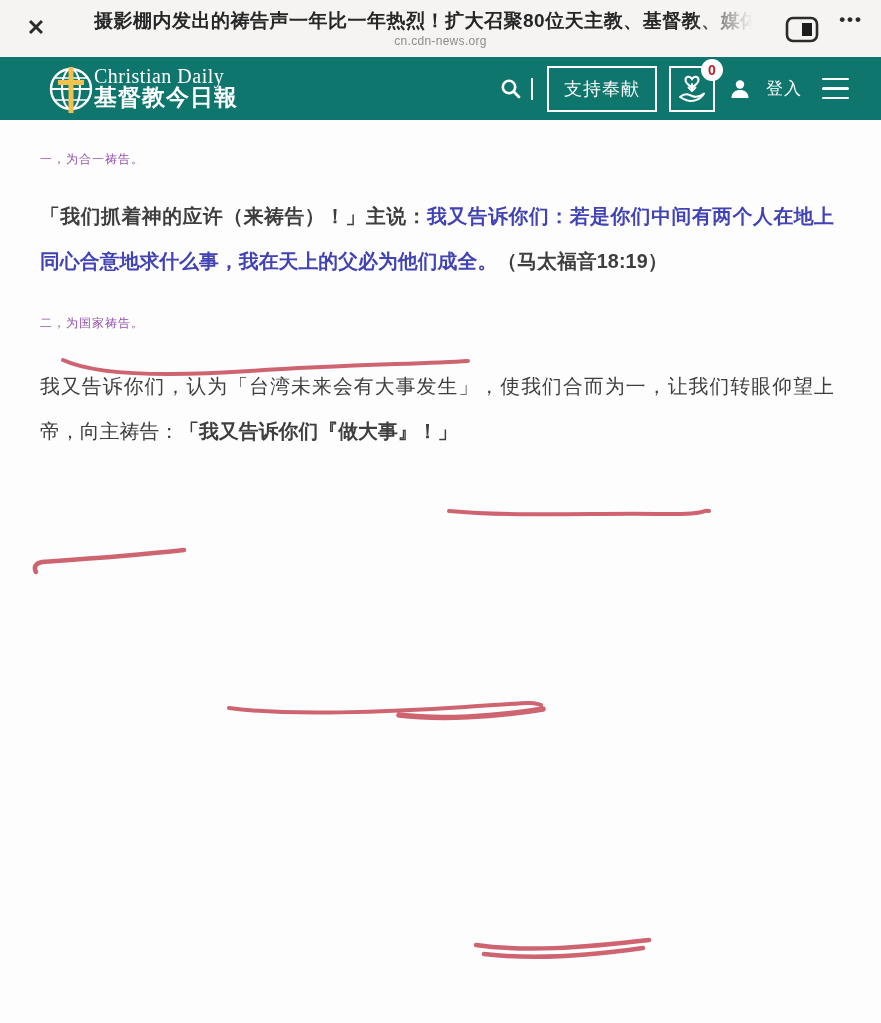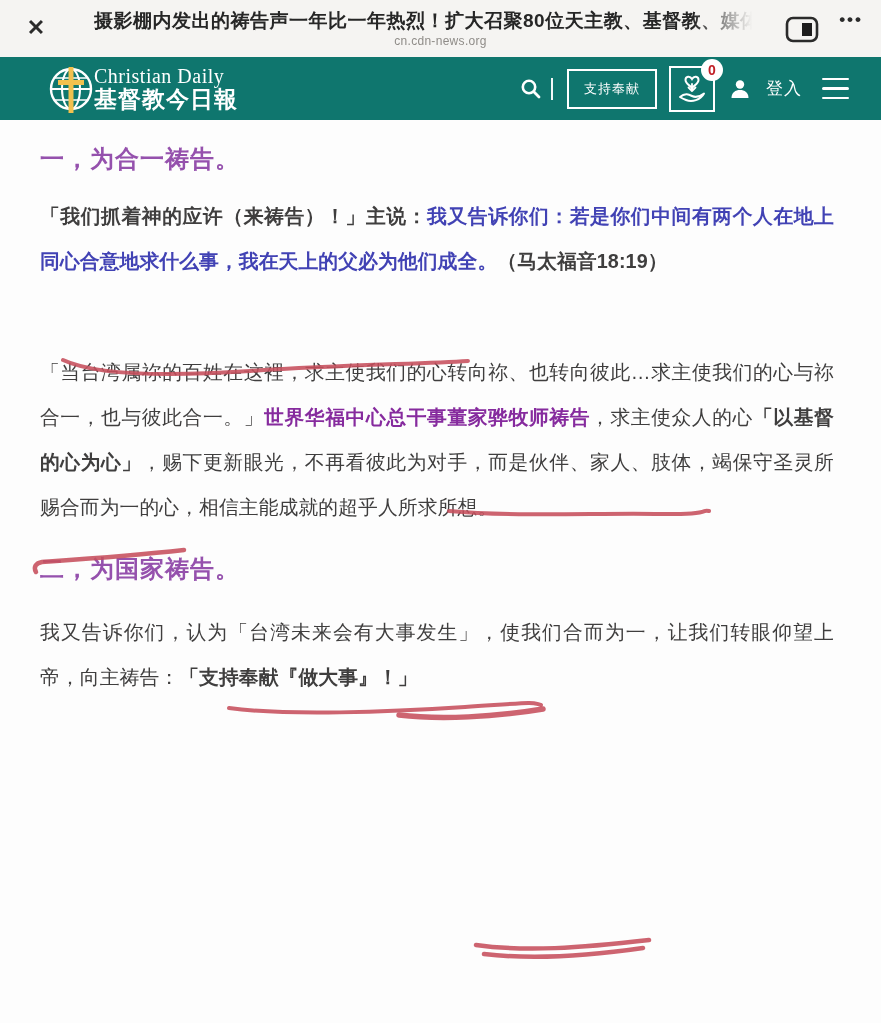--- a/index.html
+++ b/index.html
@@ -44,49 +44,49 @@
   .site-header {
     position:relative; height:63px; background:#0f766e;
     display:flex; align-items:center; padding:0 30px;
   }
   .brand { display:flex; align-items:center; gap:6px; margin-left:14px; cursor:pointer; }
   .brand-text { display:flex; flex-direction:column; line-height:1; margin-left:-14px; }
   .brand-en {
     font-family:"Liberation Serif", serif; color:#fff; font-size:20px; letter-spacing:0.5px;
   }
   .brand-zh {
-    font-family:Liberation Serif, serif; color:#fff; font-size:23px; font-weight:700;
+    font-family:Liberation Mono, monospace; color:#fff; font-size:23px; font-weight:700;
     letter-spacing:1px; margin-top:2px;
   }
   .header-right { margin-left:auto; display:flex; align-items:center; }
   .search-wrap { display:flex; align-items:center; margin-right:14px; }
   .search-divider { width:2px; height:22px; background:rgba(255,255,255,0.95); margin-left:8px; }
   .donate-btn {
-    border:2px solid #fff; color:#fff; font-size:13px; letter-spacing:1px;
+    border:2px solid #fff; color:#fff; font-size:18px; letter-spacing:1px;
     padding:9px 15px; background:transparent; cursor:pointer; margin-right:12px;
     font-family:"Liberation Sans", sans-serif;
   }
   .gift-box {
     position:relative; width:46px; height:46px; border:2px solid #fff;
     display:flex; align-items:center; justify-content:center; cursor:pointer; margin-right:14px;
   }
   .gift-badge {
     position:absolute; top:-9px; right:-10px; width:22px; height:22px; border-radius:50%;
     background:#fff; color:#c01e25; font-size:14px; font-weight:700;
     display:flex; align-items:center; justify-content:center;
   }
   .login-wrap { display:flex; align-items:center; gap:15px; cursor:pointer; margin-right:18px; }
   .login-label { color:#fff; font-size:17px; letter-spacing:1px; }
   .hamburger { display:flex; flex-direction:column; gap:7px; cursor:pointer; padding:4px 2px; }
   .hamburger span { display:block; width:27px; height:2.5px; background:#fff; border-radius:2px; }
 
   
   .article { position:relative; padding:12px 44px 0 40px; }
   .sec-heading {
-    font-size:24px; line-height:30px; font-weight:700; color:#9551ad; letter-spacing:1px;
+    font-size:12px; line-height:30px; font-weight:400; color:#9551ad; letter-spacing:1px;
   }
   .sec-heading.h1 { margin-top:12px; }
   .sec-heading.h2 { margin-top:24px; }
   .para {
     width:794px; font-size:19.8px; line-height:45px; color:#3f3e3e;
     letter-spacing:0.1px; text-align:justify;
   }
   .p1 { margin-top:20px;font-weight:bold; }
   .p2 { margin-top:53px; }
   .p3 { margin-top:55px; }
@@ -178,25 +178,24 @@
   </div>
 
   <div class="article">
 
     <div class="sec-heading h1">一，为合一祷告。</div>
 
     <p class="para p1"><span>「我们抓着神的应许（来祷告）！」主说：</span><span class="scripture">我又告诉你们：若是你们中间有两个人在地上同心合意地求什么事，我在天上的父必为他们成全。</span><span>（马太福音18:19）</span></p>
 
 
 
-    <p class="para p4"><span>「当台湾属祢的百姓在这裡，求主使我们的心转向祢、也转向彼此…求主使我们的心与祢合一，也与彼此合一。」</span><span class="article-link">世界华福中心总干事董家骅牧师祷告</span><span>，求主使众人的心</span><span class="bold">「以基督的心为心」</span><span>，赐下更新眼光，不再看彼此为对手，而是伙伴、家人、肢体，竭保守圣灵所赐合而为一的心，相信主能成就的超乎人所求所想。</span></p>
 
     <div class="sec-heading h2">二，为国家祷告。</div>
 
-    <p class="para p5"><span>我又告诉你们，认为「台湾未来会有大事发生」，</span><span>使我们合而为一</span><span>，让我们转眼仰望上帝，向主祷告：</span><span class="bold">「支持奉献『做大事』！」</span></p>
+    <p class="para p5"><span>我又告诉你们，认为「台湾未来会有大事发生」，</span><span>使我们合而为一</span><span>，让我们转眼仰望上帝，向主祷告：</span><span class="bold">「我又告诉你们『做大事』！」</span></p>
 
   </div>
 
   <svg id="annotations" viewBox="0 0 881 1023">
       <path d="M 63 360 C 95 375, 160 377, 250 371 S 420 364, 468 361" stroke="#c64f5c" stroke-width="4"></path>
       <path d="M 449 511 C 515 517, 595 513, 655 514 S 700 509, 709 511" stroke="#c64f5c" stroke-width="4"></path>
       <path d="M 184 550 C 130 556, 85 559, 42 562 C 36 563, 33 567, 36 572" stroke="#c64f5c" stroke-width="4.5"></path>
       <path d="M 229 708 C 285 716, 390 712, 465 707 S 530 702, 541 705" stroke="#c64f5c" stroke-width="4"></path>
       <path d="M 399 715 C 440 720, 495 717, 543 709" stroke="#c64f5c" stroke-width="5.5"></path>
       <path d="M 476 945 C 525 952, 580 948, 649 940" stroke="#c64f5c" stroke-width="4.5"></path>

